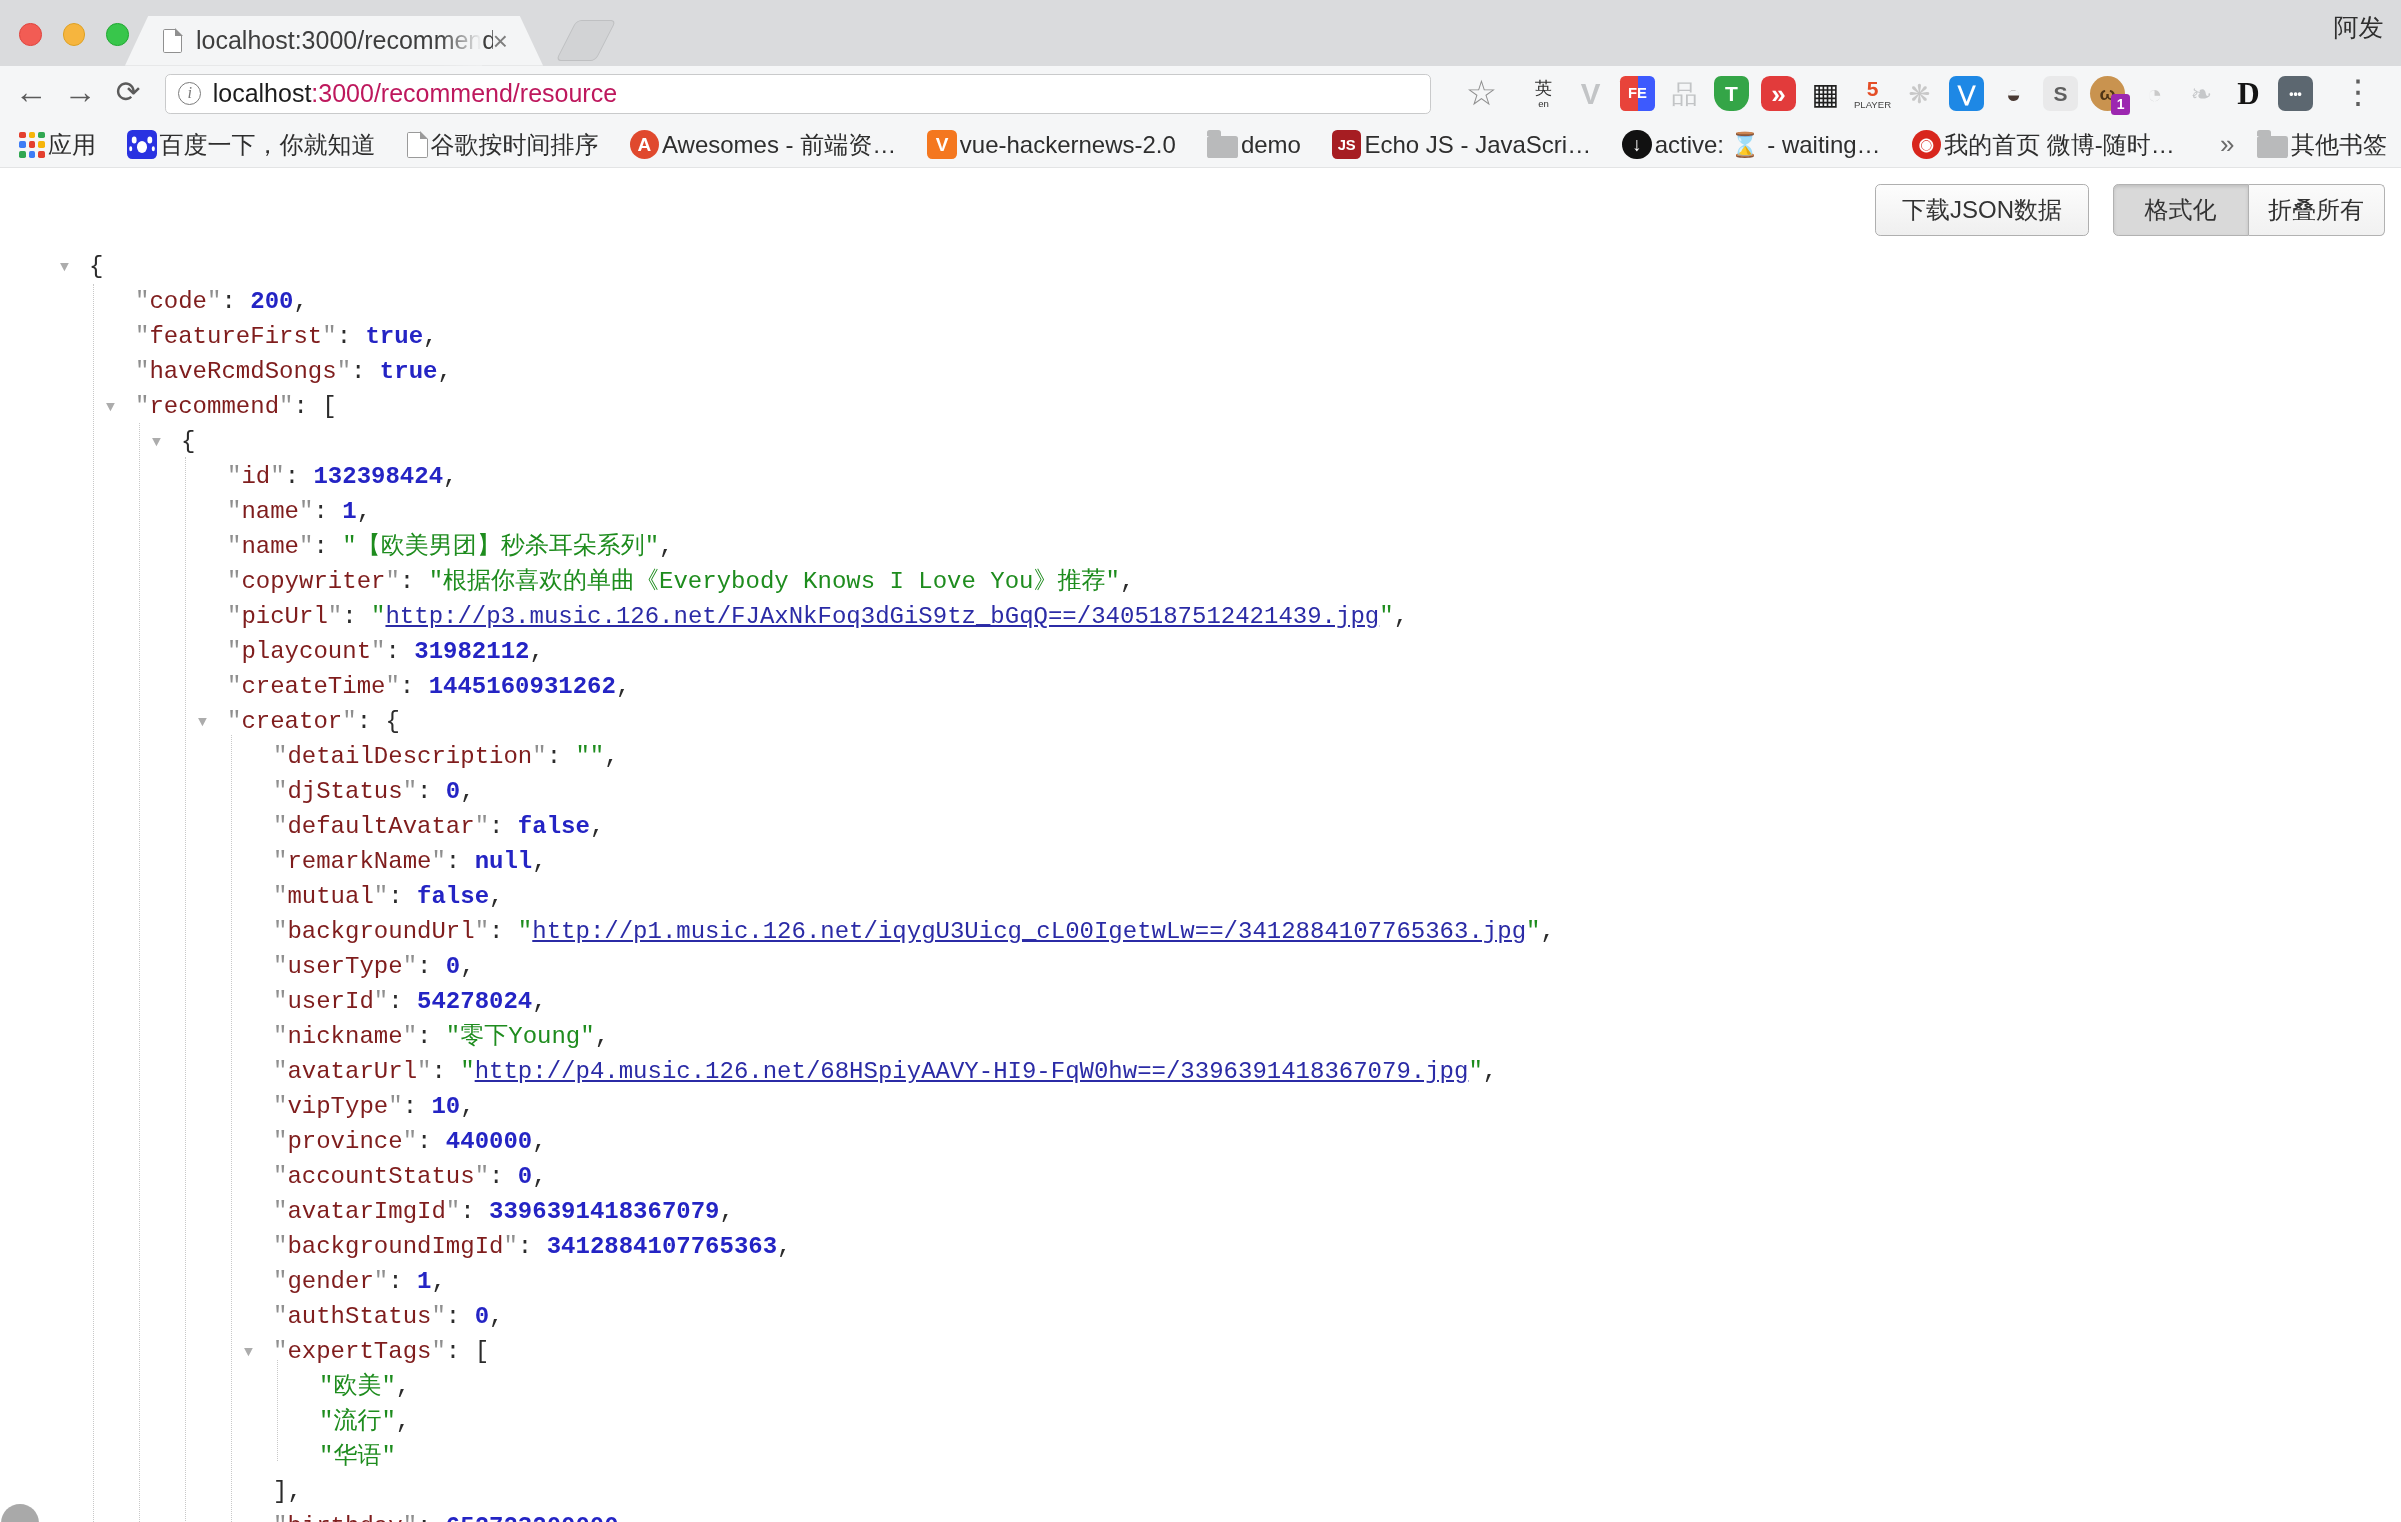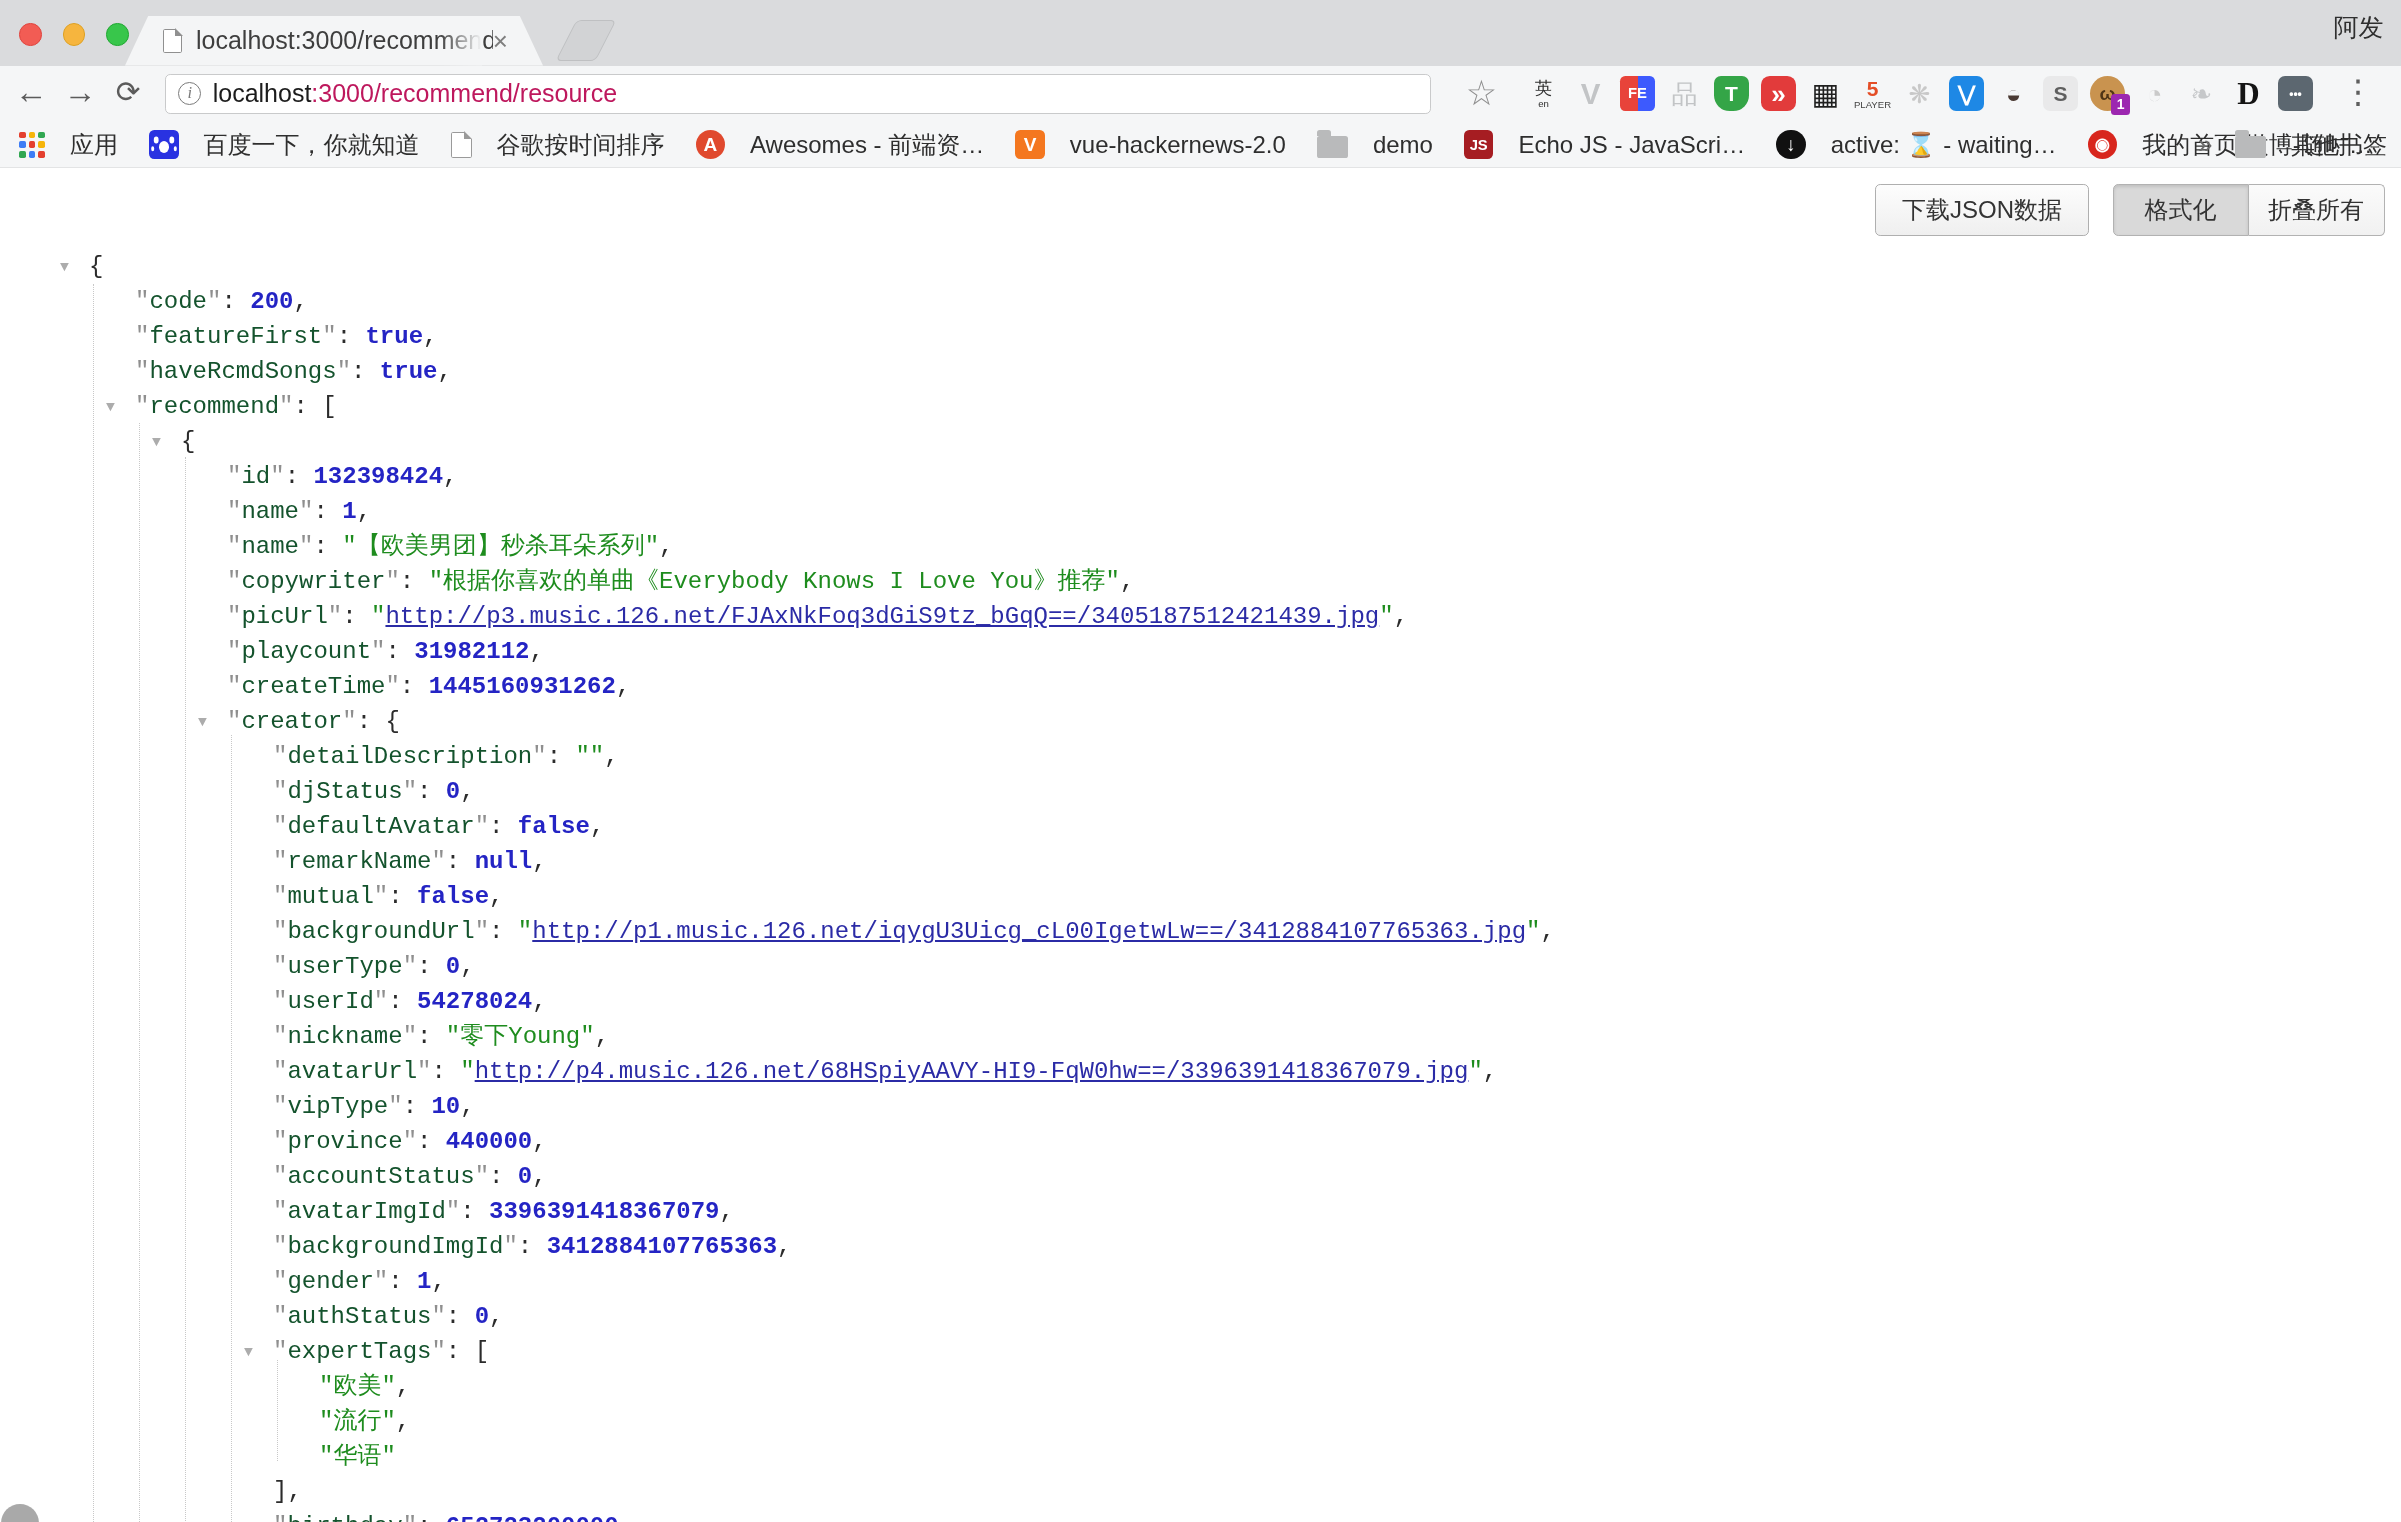--- a/index.html
+++ b/index.html
@@ -66,21 +66,21 @@
                border-radius:3.5px; color:#fff; font-size:14px; font-weight:bold;
                display:flex; align-items:center; justify-content:center; padding:0 2.6px; }
   .ext-sub { font-size:9.6px; margin-top:1.7px; letter-spacing:0; }
   .menu-dots { position:absolute; left:2339px; top:0; height:56px; line-height:52px;
                font-size:33px; color:#5E5E5E; width:38px; text-align:center; }
 
   
   .bookmarksbar { position:absolute; top:122px; left:0; right:0; height:46px;
                   background:#F5F6F7; border-bottom:1.7px solid #E3E4E5;
                   display:flex; align-items:center; padding:0 174px 0 19px; gap:31px; }
-  .bm-item { display:flex; align-items:center; gap:25px; font-size:24px; color:#2E2E2E;
+  .bm-item { display:flex; align-items:center; gap:3px; font-size:24px; color:#2E2E2E;
              white-space:nowrap; flex:0 0 auto; }
   .bm-grid { width:26px; height:26px; display:grid; grid-template-columns:repeat(3,1fr); gap:2.6px; }
   .bm-grid i { border-radius:1.7px; }
   .bm-badge { width:29.5px; height:29.5px; border-radius:5.2px; color:#fff; font-weight:bold;
               display:flex; align-items:center; justify-content:center; }
   .bm-circle { width:29.5px; height:29.5px; border-radius:50%; color:#fff; font-weight:bold;
                display:flex; align-items:center; justify-content:center; }
   .bm-doc { width:21px; height:26px; border:1.7px solid #9A9A9A; border-radius:1.7px;
             background:#fff; position:relative; }
   .bm-doc::after { content:""; position:absolute; right:-1.7px; top:-1.7px;
@@ -109,21 +109,21 @@
   .seg-active { background:#D9D9D9; border-radius:5.2px 0 0 5.2px; box-shadow:inset 0 1.7px 3.5px rgba(0,0,0,.12); }
   .seg-plain  { background:linear-gradient(#FBFBFB,#F1F1F1); border-left:none; border-radius:0 5.2px 5.2px 0; }
 
   
   .json-tree { position:absolute; top:80px; left:0; right:0;
                font-family:"Liberation Mono","DejaVu Sans Mono", monospace;
                font-size:24px; color:#2B2B2B; }
   .jline { position:relative; height:35px; line-height:35px; white-space:pre; }
   .jtoggle { position:absolute; top:0.9px; font-size:14.8px; color:#ACACAC; }
   .q   { color:#8F8F8F; }
-  .k   { color:#14532d; }
+  .k   { color:#7f1d1d; }
   .p   { color:#2B2B2B; }
   .lit { color:#2424C4; font-weight:bold; }
   .str { color:#1E8C1E; }
   .lnk { color:#2B2BA6; text-decoration:underline; cursor:pointer; }
   .guide { position:absolute; width:0; border-left:1.7px dotted #C8C8C8; }
 
   .corner-widget { position:absolute; left:-19px; bottom:-19px; width:38px; height:38px;
                    border-radius:50%; background:#A9A9A9; }
 </style>
 </head>

